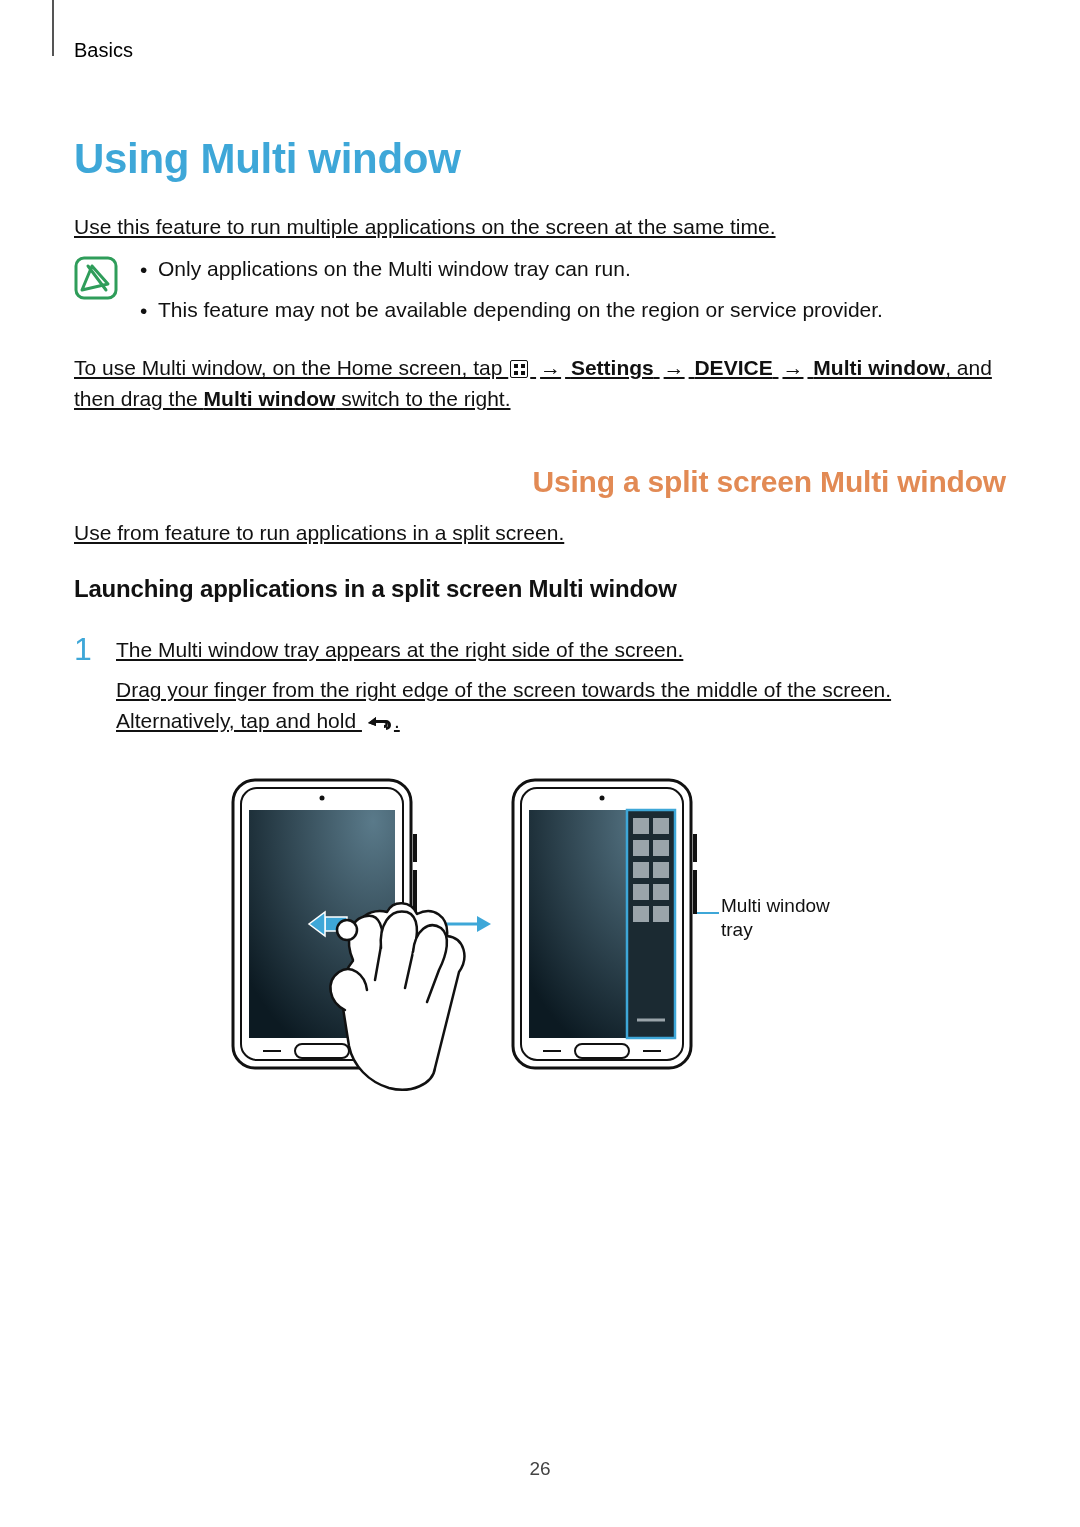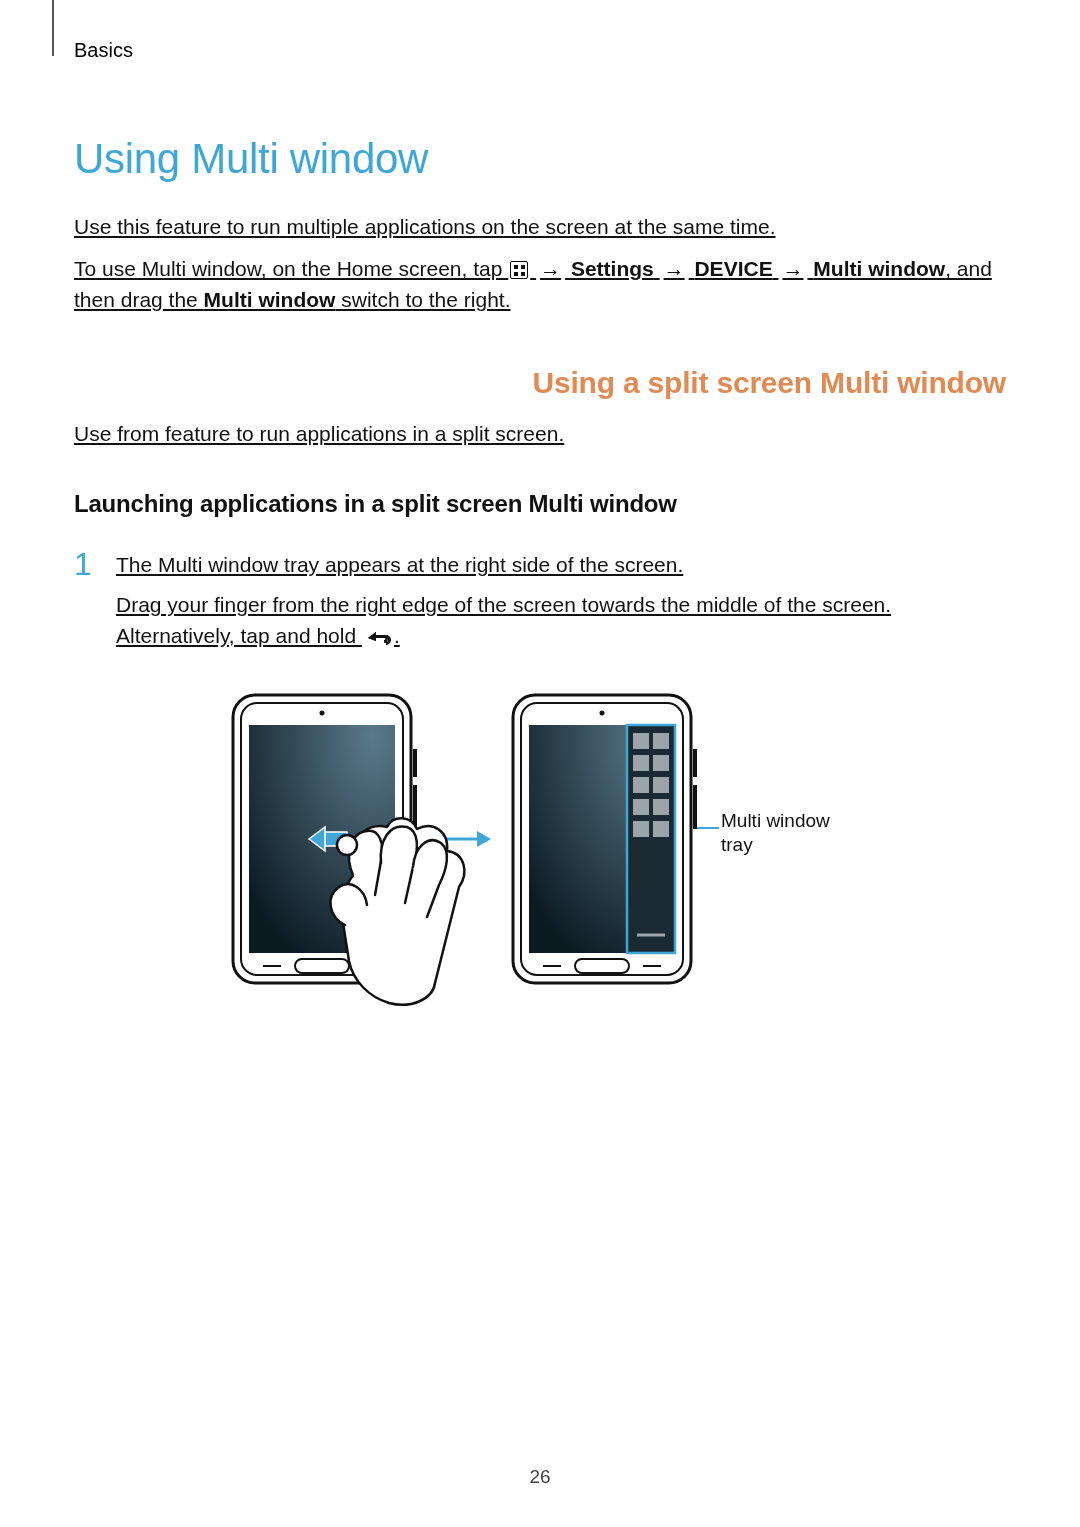--- a/index.html
+++ b/index.html
@@ -26,39 +26,39 @@
       background: #555;
     }
     .breadcrumb {
       color: #000000;
       font-size: 20px;
       margin-left: 0;
       margin-bottom: 64px;
     }
     h1 {
       color: #3ea7d8;
-      font-weight: 400;
+      font-weight: 700;
       font-size: 42px;
       margin-bottom: 22px;
       letter-spacing: -0.3px;
     }
     h2 {
       color: #e28a54;
       font-weight: 700;
       font-size: 30px;
       margin-top: 46px;
       margin-bottom: 14px;
       letter-spacing: -0.2px;
       text-align: right;
     }
     h3 {
       color: #111;
       font-weight: 700;
       font-size: 24px;
-      margin-top: 38px;
+      margin-top: 24px;
       margin-bottom: 28px;
       letter-spacing: -0.2px;
     }
     p { margin-bottom: 12px; text-decoration: underline; }
     .note-box {
       display: flex;
       align-items: flex-start;
       gap: 18px;
       margin: 10px 0 18px 0;
     }
@@ -166,40 +166,53 @@
       position: absolute;
       left: 8px;
       top: 120px;
       font-size: 19px;
       line-height: 1.25;
       white-space: nowrap;
       color: #111;
     }
     .page-number {
       position: absolute;
-      bottom: 36px;
+      bottom: 44px;
       width: 100%;
       text-align: center;
       font-size: 19px;
       color: #444;
     }
   </style>
 </head>
 <body>
 
 <div class="header-rule"></div>
 
 <div class="page">
 
   <div class="breadcrumb">Basics</div>
 
   <h1>Using Multi window</h1>
 
   <p>Use this feature to run multiple applications on the screen at the same time.</p>
 
+  <div class="note-box">
+    <span class="note-icon">
+      <svg viewBox="0 0 44 44">
+        <rect x="2" y="2" width="40" height="40" rx="8" ry="8" fill="none" stroke="#2f9d5a" stroke-width="3"></rect>
+        <path d="M8 34 L18 10 L34 28 Z" fill="none" stroke="#2f9d5a" stroke-width="3" stroke-linejoin="round"></path>
+        <path d="M14 10 L32 34" stroke="#2f9d5a" stroke-width="3" stroke-linecap="round"></path>
+      </svg>
+    </span>
+    <ul class="note-list">
+      <li>Only applications on the Multi window tray can run.</li>
+      <li>This feature may not be available depending on the region or service provider.</li>
+    </ul>
+  </div>
 
   <p>
     <span>To use Multi window, on the Home screen, tap </span><span class="apps-icon"></span>
     <span class="arrow">→</span>
     <strong>Settings</strong>
     <span class="arrow">→</span>
     <strong>DEVICE</strong>
     <span class="arrow">→</span>
     <strong>Multi window</strong><span>, and then drag the </span><strong>Multi window</strong><span> switch to the right.</span>
   </p>

